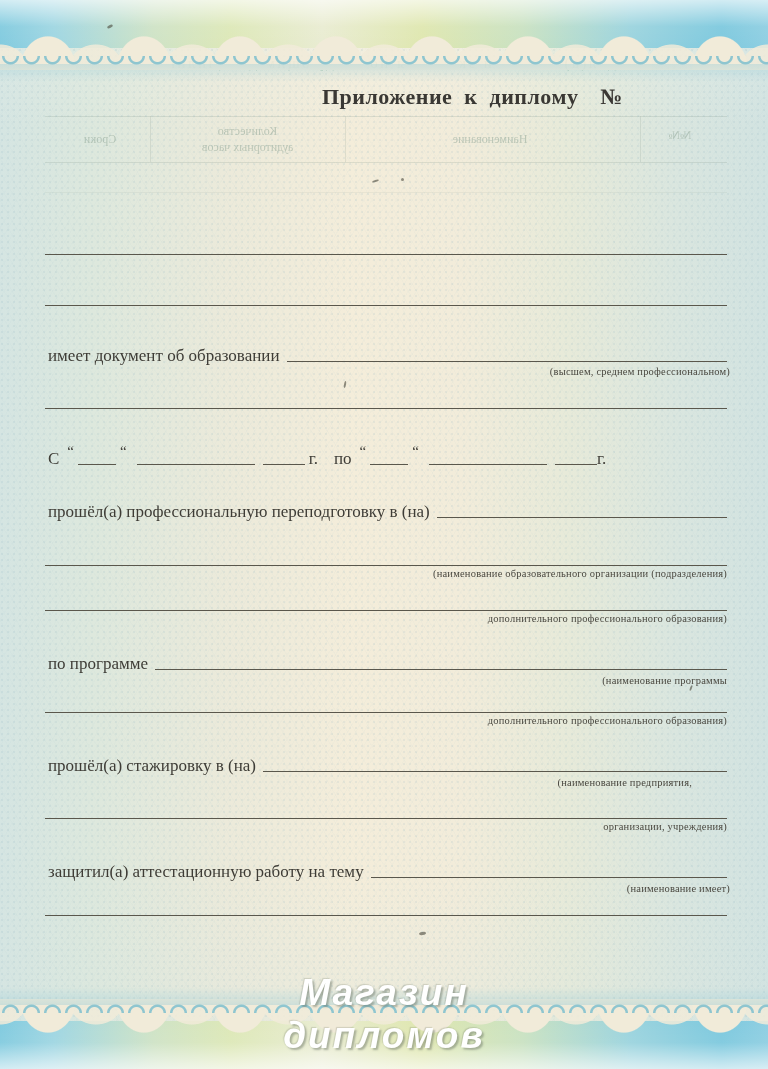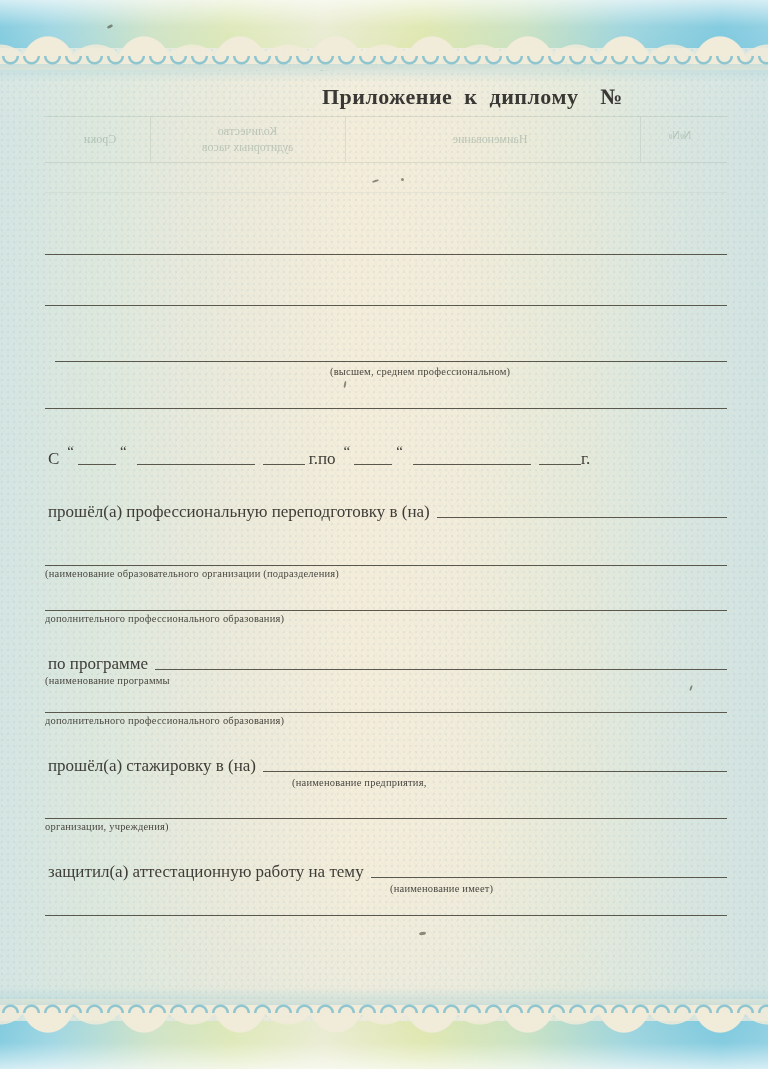--- a/index.html
+++ b/index.html
@@ -51,23 +51,23 @@
     color:#3a3834; letter-spacing:0.5px; word-spacing:6px; white-space:nowrap;}
   .numero{margin-left:22px;}
   
   .row{position:absolute; left:48px; right:41px; height:26px; display:flex; align-items:flex-end; z-index:3;}
   .lbl{font-size:17px; color:#3e3c36; white-space:nowrap;}
   .fill{flex:1; border-bottom:1.2px solid #5a574c; margin-left:7px; margin-bottom:4px; min-height:1px;}
   .row.date{right:auto; display:inline-flex;}
   .row.date .fill{flex:none; margin-left:0;}
   .q{font-size:15px; color:#3e3c36; align-self:flex-start; margin:0 4px;}
   .w38{width:38px}.w118{width:118px}.w42{width:42px}
-  .ml4{margin-left:4px}.ml6{margin-left:6px!important}.ml8{margin-left:8px!important}.ml16{}
+  .ml4{margin-left:4px}.ml6{margin-left:6px!important}.ml8{margin-left:8px!important}.ml16{margin-left:16px}
   .hr{position:absolute; left:45px; right:41px; border-top:1.1px solid #5a574c; z-index:3;}
-  .cap{position:absolute; z-index:3; font-size:10.5px; color:#4a4840; letter-spacing:0.2px; text-align:left;}
+  .cap{position:absolute; z-index:3; font-size:10.5px; color:#4a4840; letter-spacing:0.2px; text-align:right;}
   .cap.center{left:45px; right:41px;}
   
   .watermark{position:absolute; left:0; right:0; top:972px; z-index:6; text-align:center;
     font-family:"Liberation Sans", sans-serif; font-weight:bold; font-style:italic;
     color:#ffffff; font-size:37px; letter-spacing:2px; line-height:1.15;
     text-shadow:2px 2px 2px rgba(110,120,105,0.5), -1px -1px 1px rgba(110,120,105,0.25);}
   
   .speck{position:absolute; background:#4a473c; border-radius:50%; opacity:0.6; z-index:4;}
 </style>
 </head>
@@ -101,20 +101,21 @@
   </div>
 
   <div class="title">
     <span>Приложение к диплому</span><span class="numero">№</span>
   </div>
 
   <div class="hr" style="top:254px"></div>
   <div class="hr" style="top:305px"></div>
 
   <div class="row" style="top:340px">
+    <span class="lbl">имеет документ об образовании</span>
     <span class="fill"></span>
   </div>
   <div class="cap" style="top:366px; left:330px; width:400px">(высшем, среднем профессиональном)</div>
   <div class="hr" style="top:408px"></div>
 
   <div class="row date" style="top:443px">
     <span class="lbl">С</span>
     <span class="q ml8">“</span>
     <span class="fill w38"></span>
     <span class="q">“</span>
@@ -162,20 +163,24 @@
   <div class="cap" style="top:883px; left:390px; width:340px">(наименование имеет)</div>
   <div class="hr" style="top:915px"></div>
 
   <div class="border-band bottom">
     <div class="bb-strip"></div>
     <div class="bb-lace"></div>
     <div class="bb-arcs"></div>
     <div class="bb-fade"></div>
   </div>
 
+  <div class="watermark">
+    <div>Магазин</div>
+    <div>дипломов</div>
+  </div>
 
   <div class="speck" style="left:107px; top:25px; width:6px; height:3px; transform:rotate(-25deg)"></div>
   <div class="speck" style="left:372px; top:180px; width:7px; height:2px; transform:rotate(-15deg)"></div>
   <div class="speck" style="left:401px; top:178px; width:3px; height:3px"></div>
   <div class="speck" style="left:344px; top:381px; width:2px; height:7px; transform:rotate(10deg)"></div>
   <div class="speck" style="left:690px; top:685px; width:2px; height:6px; transform:rotate(20deg)"></div>
   <div class="speck" style="left:419px; top:932px; width:7px; height:3px; transform:rotate(-10deg)"></div>
 </div>
 
 </body></html>

